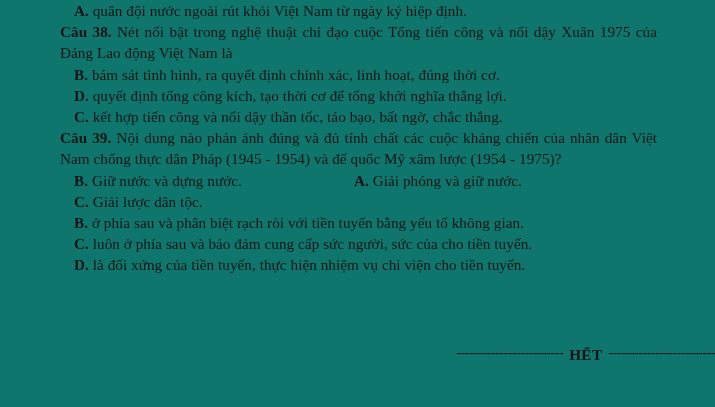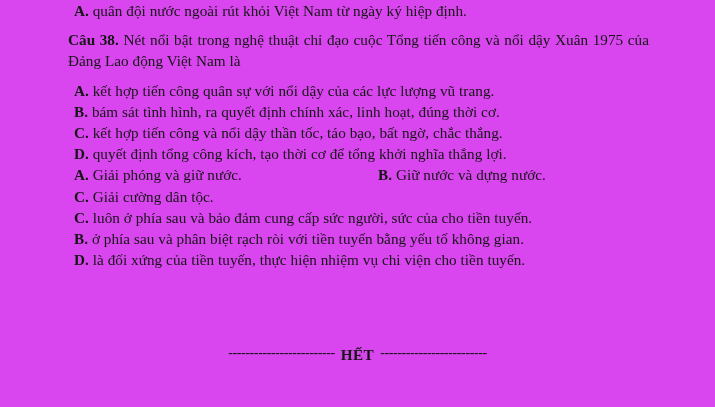--- a/index.html
+++ b/index.html
@@ -14,41 +14,41 @@
     overflow: hidden;
     font-family: "Liberation Serif", "DejaVu Serif", serif;
     color: #151515;
     -webkit-font-smoothing: antialiased;
   }
 
   .page {
     position: relative;
     width: 715px;
     height: 407px;
-    background: #d946ef;
+    background: #0f766e;
   }
 
   .doc-body {
     position: absolute;
     left: 60px;
     top: 0px;
     width: 597px;
   }
 
   
   .line {
     font-size: 15.2px;
     line-height: 21.2px;
     white-space: pre-wrap;
     letter-spacing: 0.05px;
   }
 
   
   .question {
-    margin: 8px;
+    margin: 0;
     padding: 0;
     text-align: justify;
     text-align-last: left;
   }
   .question .q-num {
     font-weight: bold;
   }
 
   
   .option {
@@ -70,21 +70,21 @@
   .option-row .col-a { width: 304px; }
   .option-row .col-b { width: 280px; }
   .option-row .opt-letter { font-weight: bold; }
 
   
   .footer-het {
     position: absolute;
     left: 0;
     top: 344px;
     width: 715px;
-    text-align: center;
+    text-align: right;
     font-size: 15.2px;
     line-height: 21px;
     white-space: pre;
   }
   .footer-het .dash-run {
     font-family: "Liberation Serif", "DejaVu Serif", serif;
     letter-spacing: -0.4px;
     font-size: 14px;
     position: relative;
     top: -3px;
@@ -102,43 +102,43 @@
 
   <div class="doc-body">
 
     <div class="line option"><span class="opt-letter">A.</span><span> quân đội nước ngoài rút khỏi Việt Nam từ ngày ký hiệp định.</span></div>
 
 
 
 
     <div class="line question"><span class="q-num">Câu 38.</span><span> Nét nổi bật trong nghệ thuật chỉ đạo cuộc Tổng tiến công và nổi dậy Xuân 1975 của Đảng Lao động Việt Nam là</span></div>
 
-    <div class="line option"><span class="opt-letter">A.</span><span> kết hợp tiến công quân sự với nổi dậy của các lực lượng vũ trang.</span></div>
 
     <div class="line option"><span class="opt-letter">B.</span><span> bám sát tình hình, ra quyết định chính xác, linh hoạt, đúng thời cơ.</span></div>
 
+    <div class="line option"><span class="opt-letter">D.</span><span> quyết định tổng công kích, tạo thời cơ để tổng khởi nghĩa thắng lợi.</span></div>
+
     <div class="line option"><span class="opt-letter">C.</span><span> kết hợp tiến công và nổi dậy thần tốc, táo bạo, bất ngờ, chắc thắng.</span></div>
 
-    <div class="line option"><span class="opt-letter">D.</span><span> quyết định tổng công kích, tạo thời cơ để tổng khởi nghĩa thắng lợi.</span></div>
-
+    <div class="line question"><span class="q-num">Câu 39.</span><span> Nội dung nào phản ánh đúng và đủ tính chất các cuộc kháng chiến của nhân dân Việt  Nam chống thực dân Pháp (1945 - 1954) và đế quốc Mỹ xâm lược (1954 - 1975)?</span></div>
 
     <div class="line option-row">
+      <div class="col col-b"><span class="opt-letter">B.</span><span> Giữ nước và dựng nước.</span></div>
       <div class="col col-a"><span class="opt-letter">A.</span><span> Giải phóng và giữ nước.</span></div>
-      <div class="col col-b"><span class="opt-letter">B.</span><span> Giữ nước và dựng nước.</span></div>
     </div>
 
     <div class="line option-row">
-      <div class="col col-a"><span class="opt-letter">C.</span><span> Giải cường dân tộc.</span></div>
+      <div class="col col-a"><span class="opt-letter">C.</span><span> Giải lược dân tộc.</span></div>
     </div>
 
 
 
+    <div class="line option"><span class="opt-letter">B.</span><span> ở phía sau và phân biệt rạch ròi với tiền tuyến bằng yếu tố không gian.</span></div>
+
     <div class="line option"><span class="opt-letter">C.</span><span> luôn ở phía sau và bảo đảm cung cấp sức người, sức của cho tiền tuyến.</span></div>
-
-    <div class="line option"><span class="opt-letter">B.</span><span> ở phía sau và phân biệt rạch ròi với tiền tuyến bằng yếu tố không gian.</span></div>
 
     <div class="line option"><span class="opt-letter">D.</span><span> là đối xứng của tiền tuyến, thực hiện nhiệm vụ chi viện cho tiền tuyến.</span></div>
 
   </div>
 
   <div class="footer-het"><span class="dash-run">-------------------------</span><span class="het-word">HẾT</span><span class="dash-run">-------------------------</span></div>
 
 </div>
 
 </body></html>

